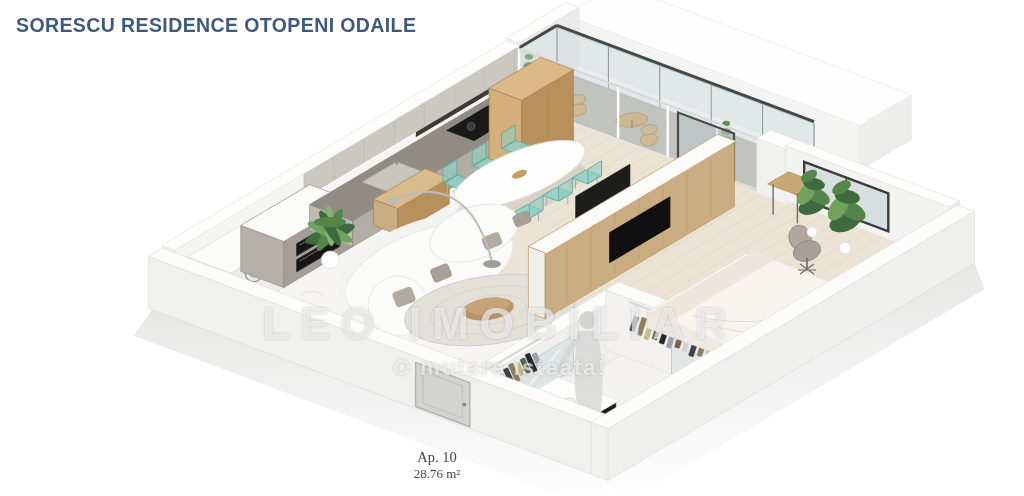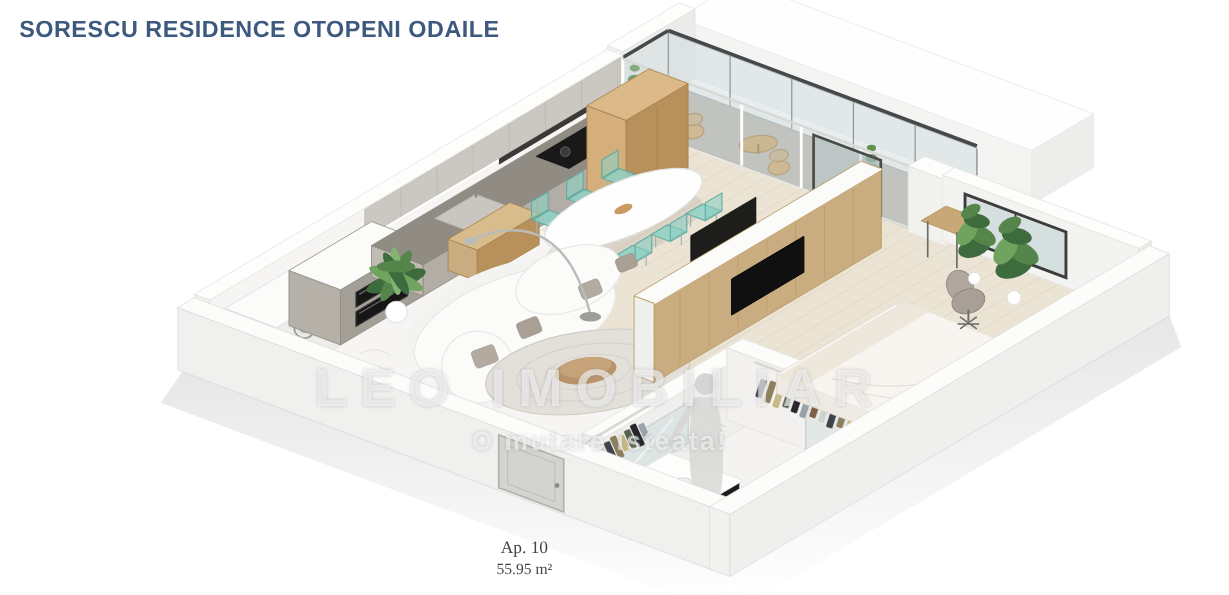--- a/index.html
+++ b/index.html
@@ -352,15 +352,15 @@
       <g>
         <polygon points="151.9,309.7 608.2,480.5 590.2,506.5 133.9,335.7" fill="url(#shv)"></polygon>
         <polygon points="608.2,480.5 974.5,263.2 984.5,289.2 618.2,506.5" fill="url(#shv)"></polygon>
       </g>
     </svg>
   <div class="title">SORESCU RESIDENCE OTOPENI ODAILE</div>
   <div class="wm wm-brand">LEO IMOBILIAR</div>
   <div class="wm wm-slogan">O mutare isteata!</div>
   <div class="unit">
     <span>Ap. 10</span>
-    <span class="area">55.95 m²</span>
+    <span class="area">28.76 m²</span>
   </div>
 </div>
 
 </body></html>

